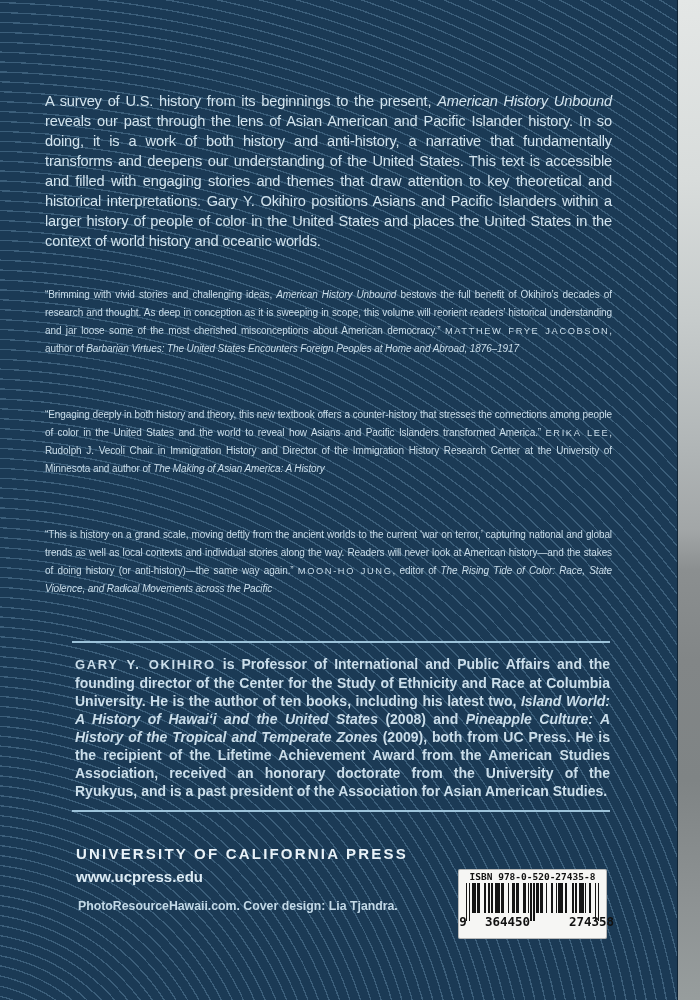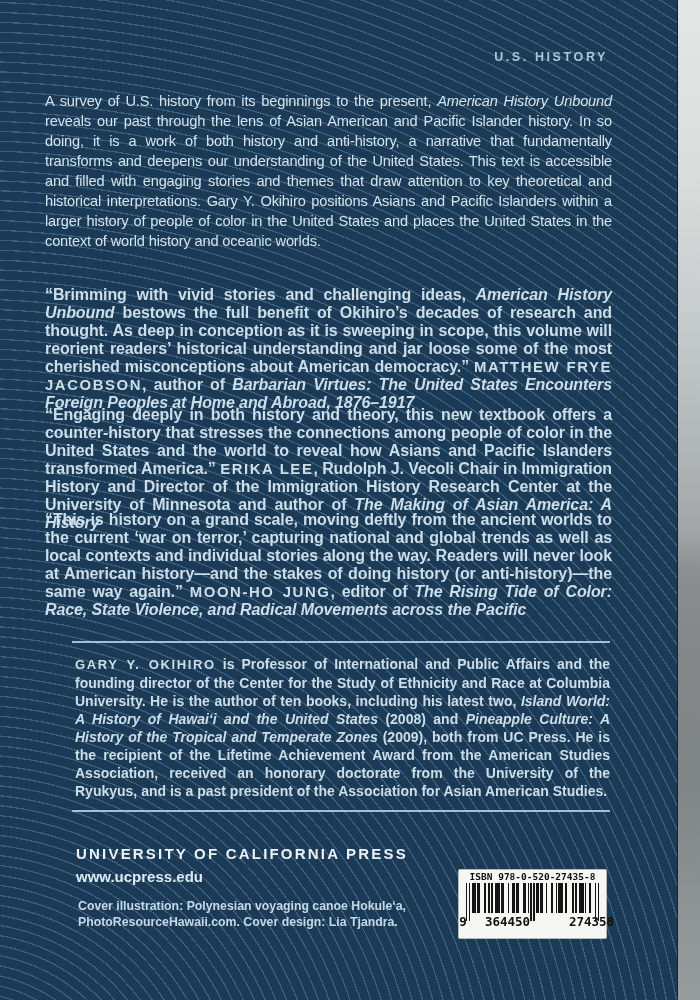--- a/index.html
+++ b/index.html
@@ -53,28 +53,28 @@
   }
   #description {
     top: 91px;
     font-size: 14.6px;
     line-height: 20px;
     font-weight: normal;
     letter-spacing: -0.15px;
     color: #d3e4ee;
   }
   .blurb {
-    font-size: 16px;
+    font-size: 10px;
     line-height: 18px;
-    font-weight: bold;
+    font-weight: normal;
     letter-spacing: -0.1px;
   }
   #blurb-1 { top: 286px; }
   #blurb-2 { top: 406px; }
-  #blurb-3 { top: 511px; }
+  #blurb-3 { top: 526px; }
   .seg-i { font-style: italic; }
   .seg-n { letter-spacing: 1.6px; font-size: 0.93em; }
   .rule {
     position: absolute;
     left: 72px;
     width: 538px;
     height: 0;
     border-top: 2px solid #9dc3da;
   }
   #rule-top { top: 641px; }
@@ -159,42 +159,40 @@
   #bc-d1 { left: 20px; width: 59px; }
   #bc-d2 { left: 104px; width: 59px; }
 </style>
 </head>
 <body>
 
 <div id="stage">
 
   <div id="cover">
 
-    <div id="category" class="block">U.S. HISTORY</div>
 
     <div id="description" class="block"><span>A survey of U.S. history from its beginnings to the present, </span><span class="seg-i">American History Unbound</span><span> reveals our past through the lens of Asian American and Pacific Islander history. In so doing, it is a work of both history and anti-history, a narrative that fundamentally transforms and deepens our understanding of the United States. This text is accessible and filled with engaging stories and themes that draw attention to key theoretical and historical interpretations. Gary Y. Okihiro positions Asians and Pacific Islanders within a larger history of people of color in the United States and places the United States in the context of world history and oceanic worlds.</span></div>
 
     <div id="blurb-1" class="block blurb"><span>“Brimming with vivid stories and challenging ideas, </span><span class="seg-i">American History Unbound</span><span> bestows the full benefit of Okihiro’s decades of research and thought. As deep in conception as it is sweeping in scope, this volume will reorient readers’ historical understanding and jar loose some of the most cherished misconceptions about American democracy.” </span><span class="seg-n">MATTHEW FRYE JACOBSON</span><span>, author of </span><span class="seg-i">Barbarian Virtues: The United States Encounters Foreign Peoples at Home and Abroad, 1876–1917</span></div>
 
     <div id="blurb-2" class="block blurb"><span>“Engaging deeply in both history and theory, this new textbook offers a counter-history that stresses the connections among people of color in the United States and the world to reveal how Asians and Pacific Islanders transformed America.” </span><span class="seg-n">ERIKA LEE</span><span>, Rudolph J. Vecoli Chair in Immigration History and Director of the Immigration History Research Center at the University of Minnesota and author of </span><span class="seg-i">The Making of Asian America: A History</span></div>
 
     <div id="blurb-3" class="block blurb"><span>“This is history on a grand scale, moving deftly from the ancient worlds to the current ‘war on terror,’ capturing national and global trends as well as local contexts and individual stories along the way. Readers will never look at American history—and the stakes of doing history (or anti-history)—the same way again.” </span><span class="seg-n">MOON-HO JUNG</span><span>, editor of </span><span class="seg-i">The Rising Tide of Color: Race, State Violence, and Radical Movements across the Pacific</span></div>
 
     <div id="rule-top" class="rule"></div>
 
     <div id="bio" class="block"><span class="seg-n">GARY Y. OKIHIRO</span><span> is Professor of International and Public Affairs and the founding director of the Center for the Study of Ethnicity and Race at Columbia University. He is the author of ten books, including his latest two, </span><span class="seg-i">Island World: A History of Hawaiʻi and the United States</span><span> (2008) and </span><span class="seg-i">Pineapple Culture: A History of the Tropical and Temperate Zones</span><span> (2009), both from UC Press. He is the recipient of the Lifetime Achievement Award from the American Studies Association, received an honorary doctorate from the University of the Ryukyus, and is a past president of the Association for Asian American Studies.</span></div>
 
     <div id="rule-bottom" class="rule"></div>
 
     <div id="website" class="block">www.ucpress.edu</div>
 
     <div id="publisher" class="block">UNIVERSITY OF CALIFORNIA PRESS</div>
 
     <div id="credits" class="block">
-      <div>Cover illustration: Polynesian voyaging canoe Hokule‘a,</div>
       <div>PhotoResourceHawaii.com. Cover design: Lia Tjandra.</div>
     </div>
 
     <div id="barcode">
       <div class="isbn">ISBN 978-0-520-27435-8</div>
       <div id="barcode-bars">
           <div class="bar guard" style="left: 0px; width: 1.4px;"></div>
           <div class="bar guard" style="left: 2.8px; width: 1.4px;"></div>
           <div class="bar" style="left: 5.6px; width: 4.2px;"></div>
           <div class="bar" style="left: 11.2px; width: 2.8px;"></div>

